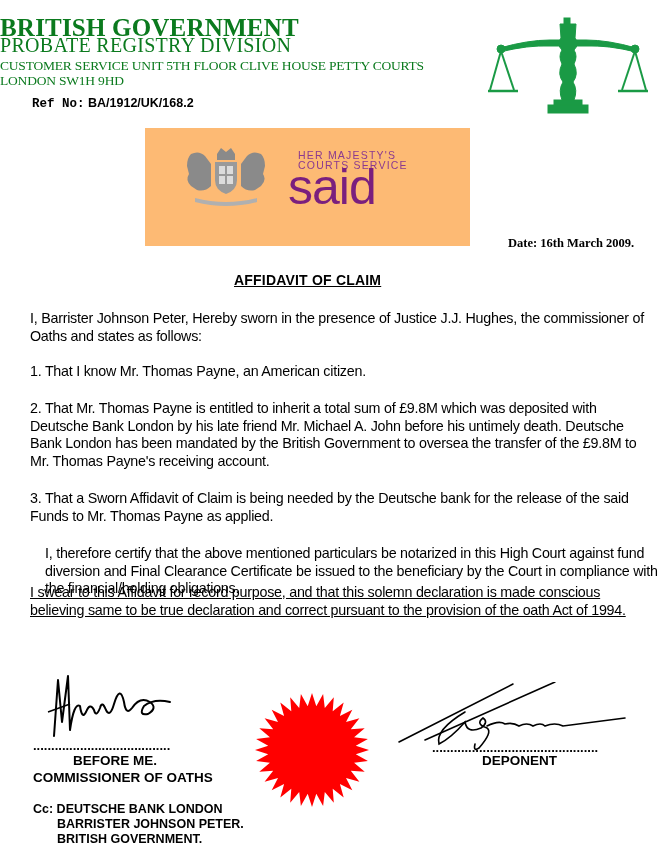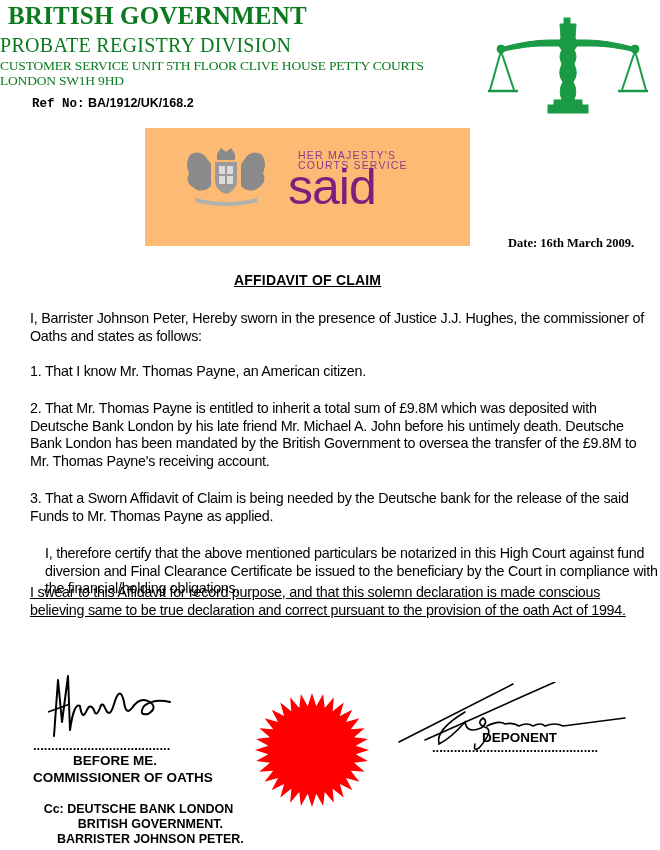--- a/index.html
+++ b/index.html
@@ -1,20 +1,20 @@
 <!DOCTYPE html>
 <html><head>
 <meta charset="utf-8">
 <style>
   html, body { margin: 0; padding: 0; background: #ffffff; }
   body { width: 660px; height: 850px; position: relative; overflow: hidden; font-family: "Liberation Sans", sans-serif; color: #000; }
   .abs { position: absolute; }
   .green { color: #0b7a1e; }
   .serif { font-family: "Liberation Serif", serif; }
-  #org-title { left: 0; top: 2px; font-size: 25px; font-weight: bold; letter-spacing: 0.2px; margin-left: 8px; }
+  #org-title { left: 0; top: 14px; font-size: 25px; font-weight: bold; letter-spacing: 0.2px; }
   #division { left: 0; top: 34px; font-size: 20px; letter-spacing: 0.3px; }
   #address1 { left: 0; top: 58px; font-size: 13.5px; line-height: 15px; letter-spacing: -0.2px; }
   #refno { left: 32px; top: 96px; font-size: 12.5px; }
   #refno .lbl { font-family: Liberation Mono, monospace; font-weight: bold; }
   #refno .val { font-weight: bold; }
   #scales { left: 488px; top: 14px; width: 160px; height: 100px; }
   #hmcs-logo { left: 145px; top: 128px; width: 325px; height: 118px; background: #fdba74; }
   #crest { position: absolute; left: 36px; top: 18px; width: 90px; height: 62px; }
   #hmcs-text { position: absolute; left: 143px; top: 22px; color: #7a1f7e; }
   #hmcs-small { font-size: 10.5px; line-height: 10px; letter-spacing: 1.2px; color: #8b3a8f; padding-left: 10px; font-family: "Liberation Sans", sans-serif; }
@@ -28,22 +28,22 @@
   #p-3 { top: 490px; }
   #p-4 { top: 545px; margin-left: 15px; }
   #p-5 { top: 584px; text-decoration: underline; }
   #sig-left { left: 40px; top: 672px; width: 150px; height: 70px; }
   #dots-left { left: 33px; top: 738px; font-size: 13px; letter-spacing: 0px; font-weight: bold; }
   #before-me { left: 73px; top: 753px; font-size: 13.5px; font-weight: bold; }
   #commissioner { left: 33px; top: 770px; font-size: 13.5px; font-weight: bold; }
   #seal { left: 255px; top: 690px; width: 115px; height: 160px; }
   #sig-right { left: 395px; top: 682px; width: 240px; height: 72px; }
   #dots-right { left: 432px; top: 740px; font-size: 13px; font-weight: bold; }
-  #deponent { left: 482px; top: 730px; font-size: 13.5px; font-weight: bold; }
-  #cc { left: 33px; top: 802px; font-size: 12.5px; font-weight: bold; line-height: 15px; text-align: center; }
+  #deponent { left: 482px; top: 753px; font-size: 13.5px; font-weight: bold; }
+  #cc { left: 33px; top: 802px; font-size: 12.5px; font-weight: bold; line-height: 15px; }
   #cc .indent { padding-left: 24px; }
 </style>
 </head>
 <body>
 
 <div id="org-title" class="abs green serif">BRITISH GOVERNMENT</div>
 <div id="division" class="abs green serif">PROBATE REGISTRY DIVISION</div>
 <div id="address1" class="abs green serif">
   <div>CUSTOMER SERVICE UNIT 5TH FLOOR CLIVE HOUSE PETTY COURTS</div>
   <div>LONDON SW1H 9HD</div>
@@ -134,15 +134,15 @@
     <path d="M30 58 L160 0"></path>
     <path d="M70 30 Q40 48 44 62 Q56 56 70 40 Q72 52 86 46 Q94 40 88 36 Q80 42 92 46 Q98 50 84 66 Q78 70 80 62"></path>
     <path d="M92 44 Q104 38 110 42 Q118 40 124 44 Q132 40 138 44 Q146 40 150 44 Q160 40 168 44 L230 36"></path>
   </g>
 </svg>
 <div id="dots-right" class="abs">..............................................</div>
 <div id="deponent" class="abs">DEPONENT</div>
 
 <div id="cc" class="abs">
   <div>Cc: DEUTSCHE BANK LONDON</div>
+  <div class="indent">BARRISTER JOHNSON PETER.</div>
   <div class="indent">BRITISH GOVERNMENT.</div>
-  <div class="indent">BARRISTER JOHNSON PETER.</div>
 </div>
 
 </body></html>

